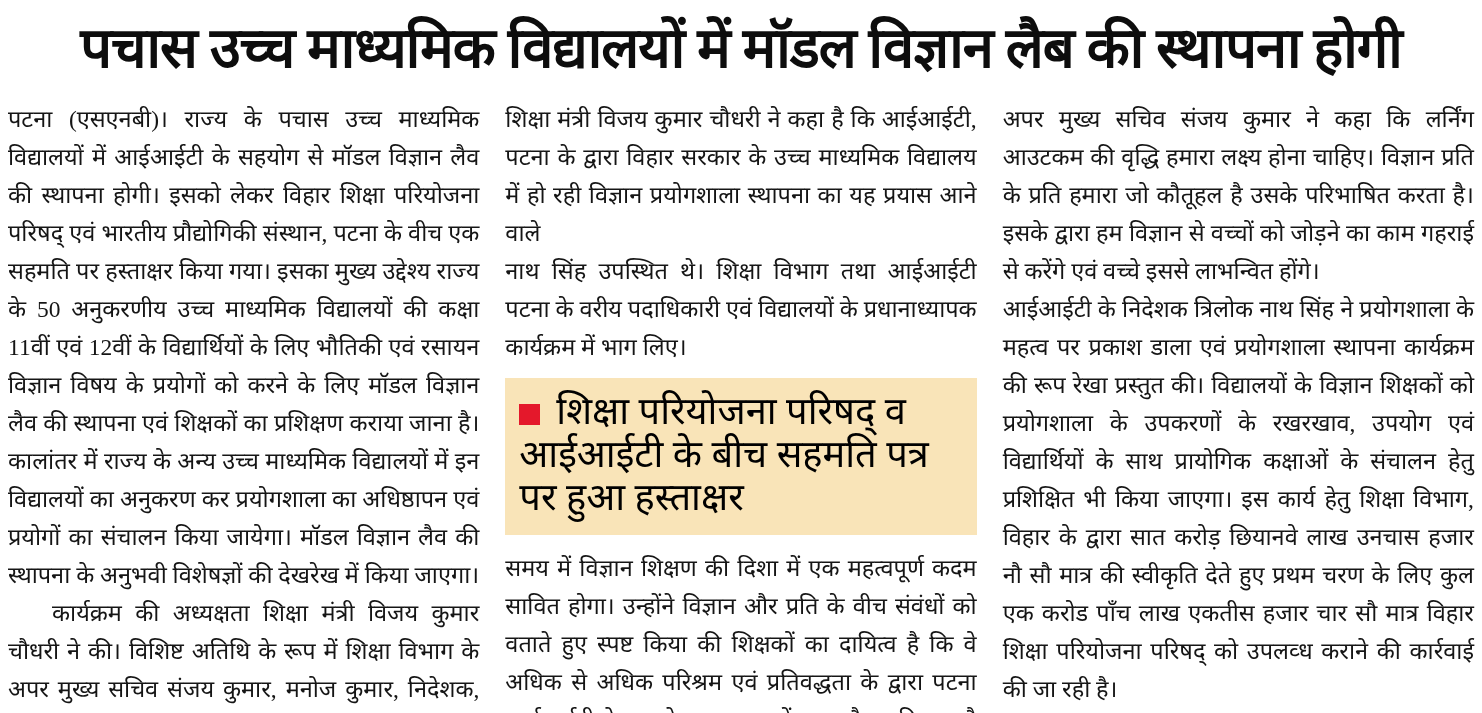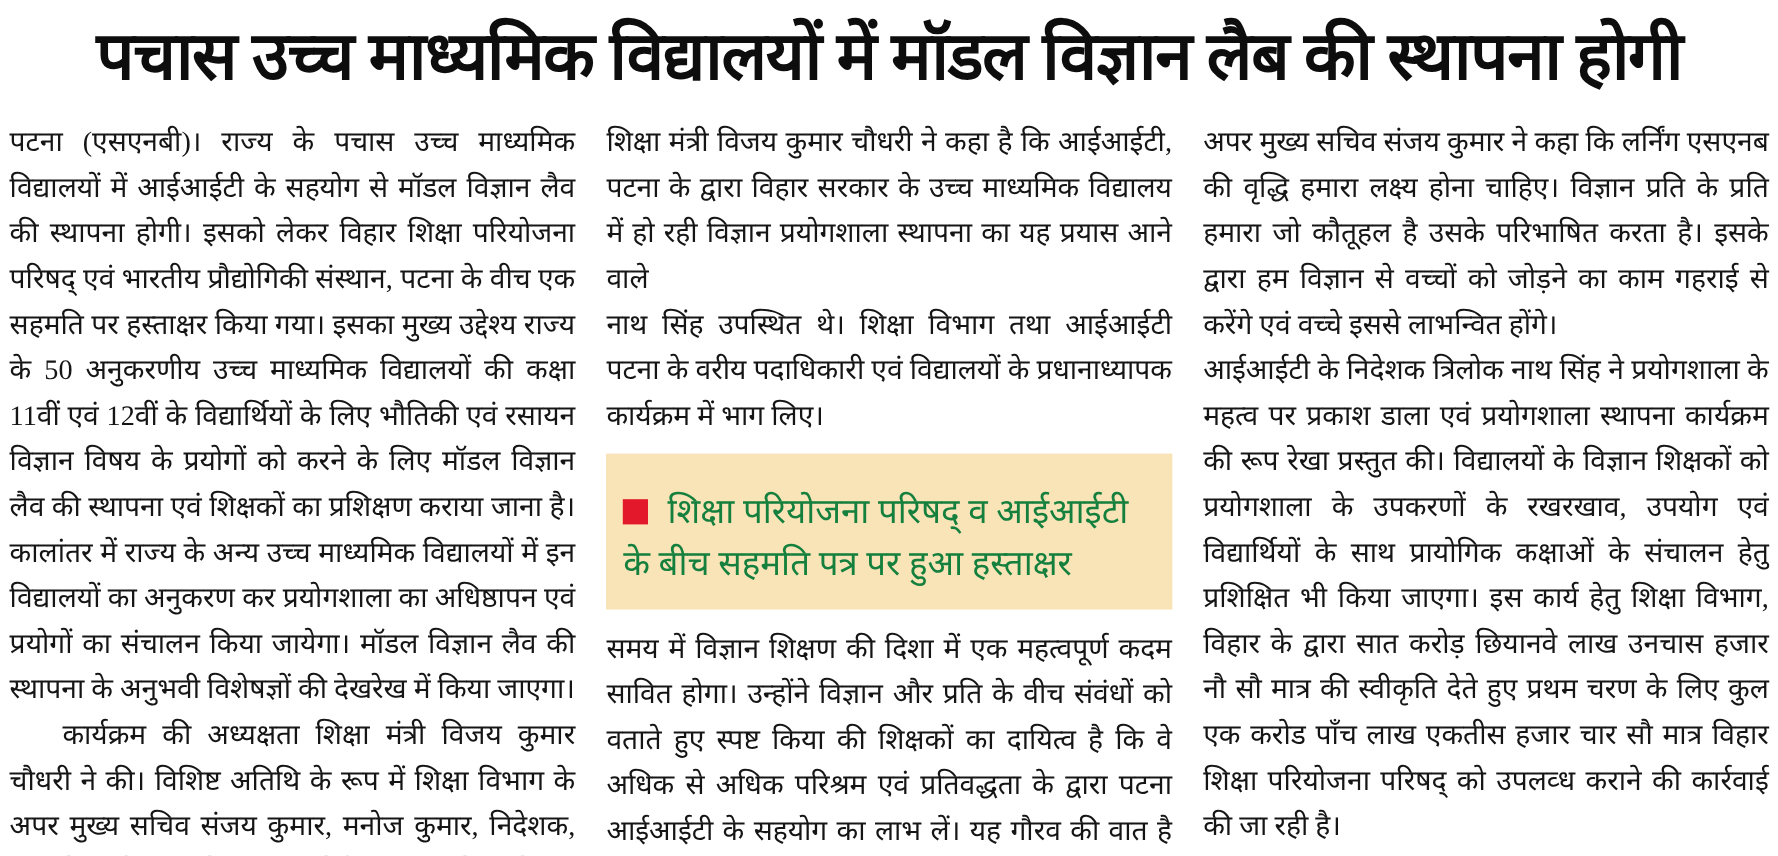--- a/index.html
+++ b/index.html
@@ -45,24 +45,24 @@
     font-size: 23.5px;
     line-height: 38px;
     text-align: justify;
     text-justify: inter-word;
     color: var(--ink);
   }
   .para.indent { text-indent: 44px; }
   .highlight-box {
     background: var(--box-bg);
     margin: 12px 0 14px 0;
-    padding: 28px 12px 16px 14px;
-    font-size: 29px;
+    padding: 12px 12px 16px 14px;
+    font-size: 38px;
     line-height: 43px;
-    color: #15803d;
+    color: #000000;
   }
   .red-square {
     display: inline-block;
     width: 21px;
     height: 21px;
     background: var(--bullet-color);
     margin-right: 16px;
     vertical-align: baseline;
     position: relative;
     top: 1px;
@@ -87,18 +87,18 @@
       <p class="para">नाथ सिंह उपस्थित थे। शिक्षा विभाग तथा आईआईटी पटना के वरीय पदाधिकारी एवं विद्यालयों के प्रधानाध्यापक कार्यक्रम में भाग लिए।</p>
 
       <div class="highlight-box">
         <span class="red-square"></span><span>शिक्षा परियोजना परिषद् व आईआईटी के बीच सहमति पत्र पर हुआ हस्ताक्षर</span>
       </div>
 
       <p class="para">समय में विज्ञान शिक्षण की दिशा में एक महत्वपूर्ण कदम सावित होगा। उन्होंने विज्ञान और प्रति के वीच संवंधों को वताते हुए स्पष्ट किया की शिक्षकों का दायित्व है कि वे अधिक से अधिक परिश्रम एवं प्रतिवद्धता के द्वारा पटना आईआईटी के सहयोग का लाभ लें। यह गौरव की वात है कि आईआईटी के प्राध्यापक हमारे विद्यालयों में जा रहे हैं और विज्ञान प्रयोगशाला की स्थापना के द्वारा विज्ञान के शिक्षकों में वच्चों में विज्ञान के अध्ययन अध्यापन और चिन्तन को</p>
     </div>
 
     <div class="col">
-      <p class="para">अपर मुख्य सचिव संजय कुमार ने कहा कि लर्निंग एसएनब की वृद्धि हमारा लक्ष्य होना चाहिए। विज्ञान प्रति के प्रति हमारा जो कौतूहल है उसके परिभाषित करता है। इसके द्वारा हम विज्ञान से वच्चों को जोड़ने का काम गहराई से करेंगे एवं वच्चे इससे लाभन्वित होंगे।</p>
+      <p class="para">अपर मुख्य सचिव संजय कुमार ने कहा कि लर्निंग आउटकम की वृद्धि हमारा लक्ष्य होना चाहिए। विज्ञान प्रति के प्रति हमारा जो कौतूहल है उसके परिभाषित करता है। इसके द्वारा हम विज्ञान से वच्चों को जोड़ने का काम गहराई से करेंगे एवं वच्चे इससे लाभन्वित होंगे।</p>
       <p class="para">आईआईटी के निदेशक त्रिलोक नाथ सिंह ने प्रयोगशाला के महत्व पर प्रकाश डाला एवं प्रयोगशाला स्थापना कार्यक्रम की रूप रेखा प्रस्तुत की। विद्यालयों के विज्ञान शिक्षकों को प्रयोगशाला के उपकरणों के रखरखाव, उपयोग एवं विद्यार्थियों के साथ प्रायोगिक कक्षाओं के संचालन हेतु प्रशिक्षित भी किया जाएगा। इस कार्य हेतु शिक्षा विभाग, विहार के द्वारा  सात करोड़ छियानवे लाख उनचास हजार नौ सौ मात्र की स्वीकृति देते हुए प्रथम चरण के लिए कुल एक करोड पाँच लाख एकतीस हजार चार सौ मात्र विहार शिक्षा परियोजना परिषद् को उपलव्ध कराने की कार्रवाई की जा रही है।</p>
     </div>
 
   </div>
 </div>
 
 </body></html>

